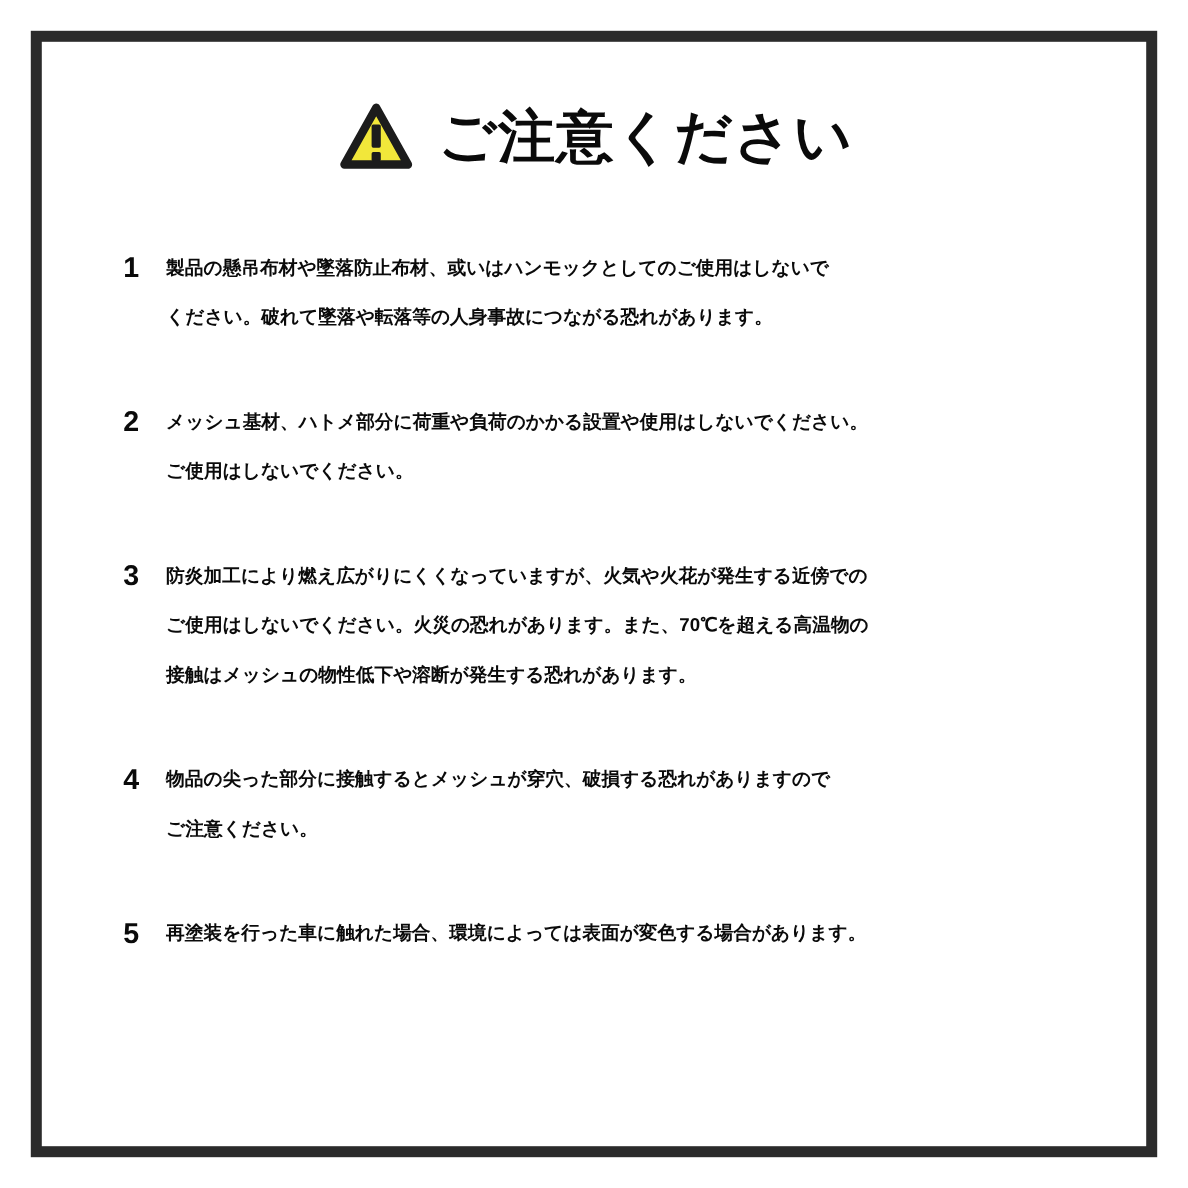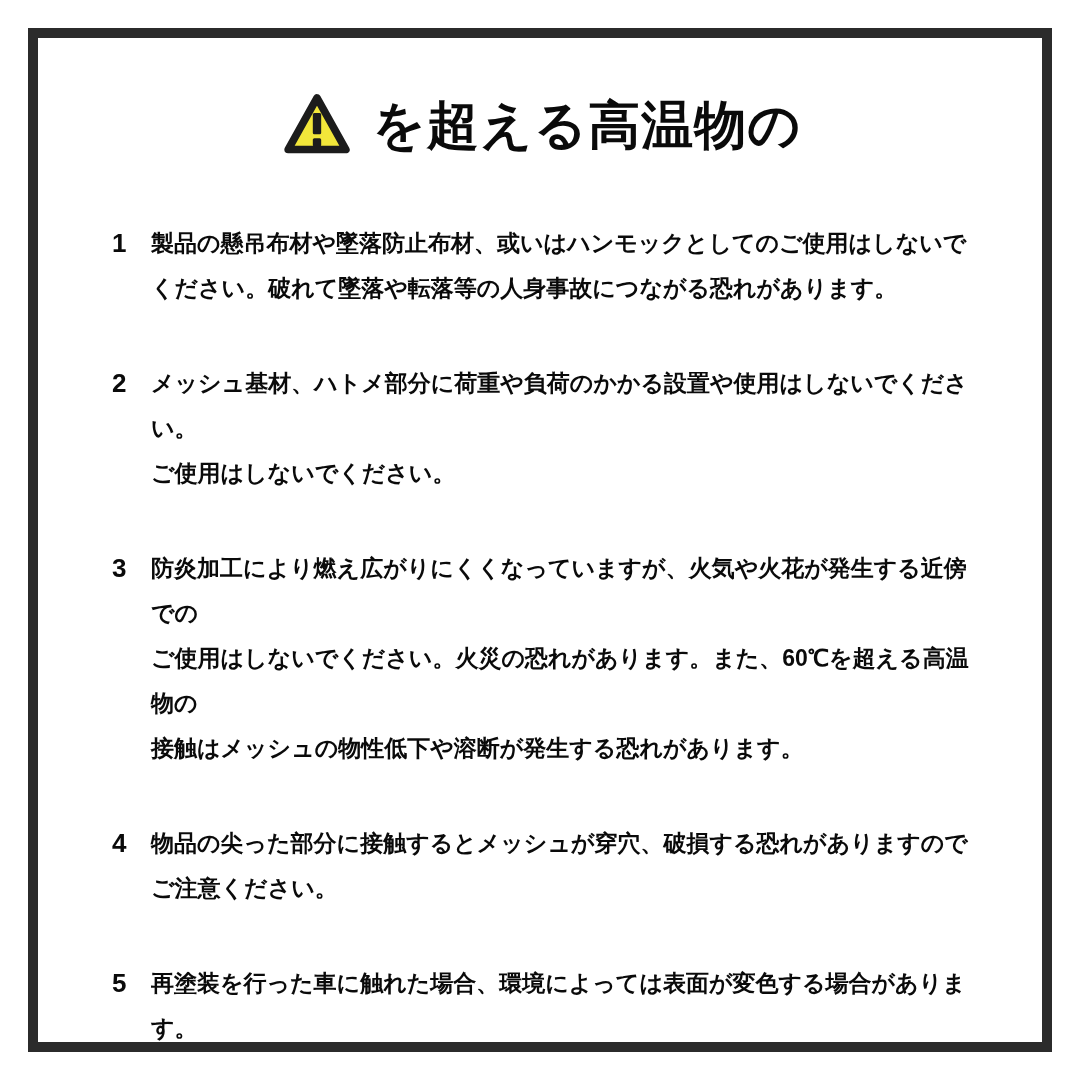--- a/index.html
+++ b/index.html
@@ -71,58 +71,58 @@
   .item-number {
     flex: none;
     width: 24px;
     font-size: 26px;
     font-weight: 700;
     line-height: 45px;
     text-align: left;
   }
   .item-text {
     margin: 0;
-    font-size: 23px;
+    font-size: 17px;
     font-weight: 700;
     line-height: 45px;
     letter-spacing: 0;
     white-space: pre-line;
   }
 </style>
 </head>
 <body>
 
 <div class="frame"></div>
 
 <header class="header">
   <span class="warning-icon">
     <svg viewBox="0 0 100 100" aria-hidden="true">
       <path d="M50 13 L88 81 L12 81 Z" fill="var(--warning-yellow)" stroke="var(--warning-outline)" stroke-width="10" stroke-linejoin="round"></path>
       <rect x="44.5" y="33" width="11" height="28" rx="2" fill="var(--warning-outline)"></rect>
       <rect x="44.5" y="66" width="11" height="11" rx="2" fill="var(--warning-outline)"></rect>
     </svg>
   </span>
-  <h1 class="page-title">を超える高温物の</h1>
+  <h1 class="page-title">ご注意ください</h1>
 </header>
 
 <main class="content">
   <div class="caution-item">
     <span class="item-number">1</span>
     <p class="item-text">製品の懸吊布材や墜落防止布材、或いはハンモックとしてのご使用はしないで
 ください。破れて墜落や転落等の人身事故につながる恐れがあります。</p>
   </div>
   <div class="caution-item">
     <span class="item-number">2</span>
     <p class="item-text">メッシュ基材、ハトメ部分に荷重や負荷のかかる設置や使用はしないでください。
 ご使用はしないでください。</p>
   </div>
   <div class="caution-item">
     <span class="item-number">3</span>
     <p class="item-text">防炎加工により燃え広がりにくくなっていますが、火気や火花が発生する近傍での
-ご使用はしないでください。火災の恐れがあります。また、60℃を超える高温物の
+ご使用はしないでください。火災の恐れがあります。また、70℃を超える高温物の
 接触はメッシュの物性低下や溶断が発生する恐れがあります。</p>
   </div>
   <div class="caution-item">
     <span class="item-number">4</span>
     <p class="item-text">物品の尖った部分に接触するとメッシュが穿穴、破損する恐れがありますので
 ご注意ください。</p>
   </div>
   <div class="caution-item">
     <span class="item-number">5</span>
     <p class="item-text">再塗装を行った車に触れた場合、環境によっては表面が変色する場合があります。</p>

